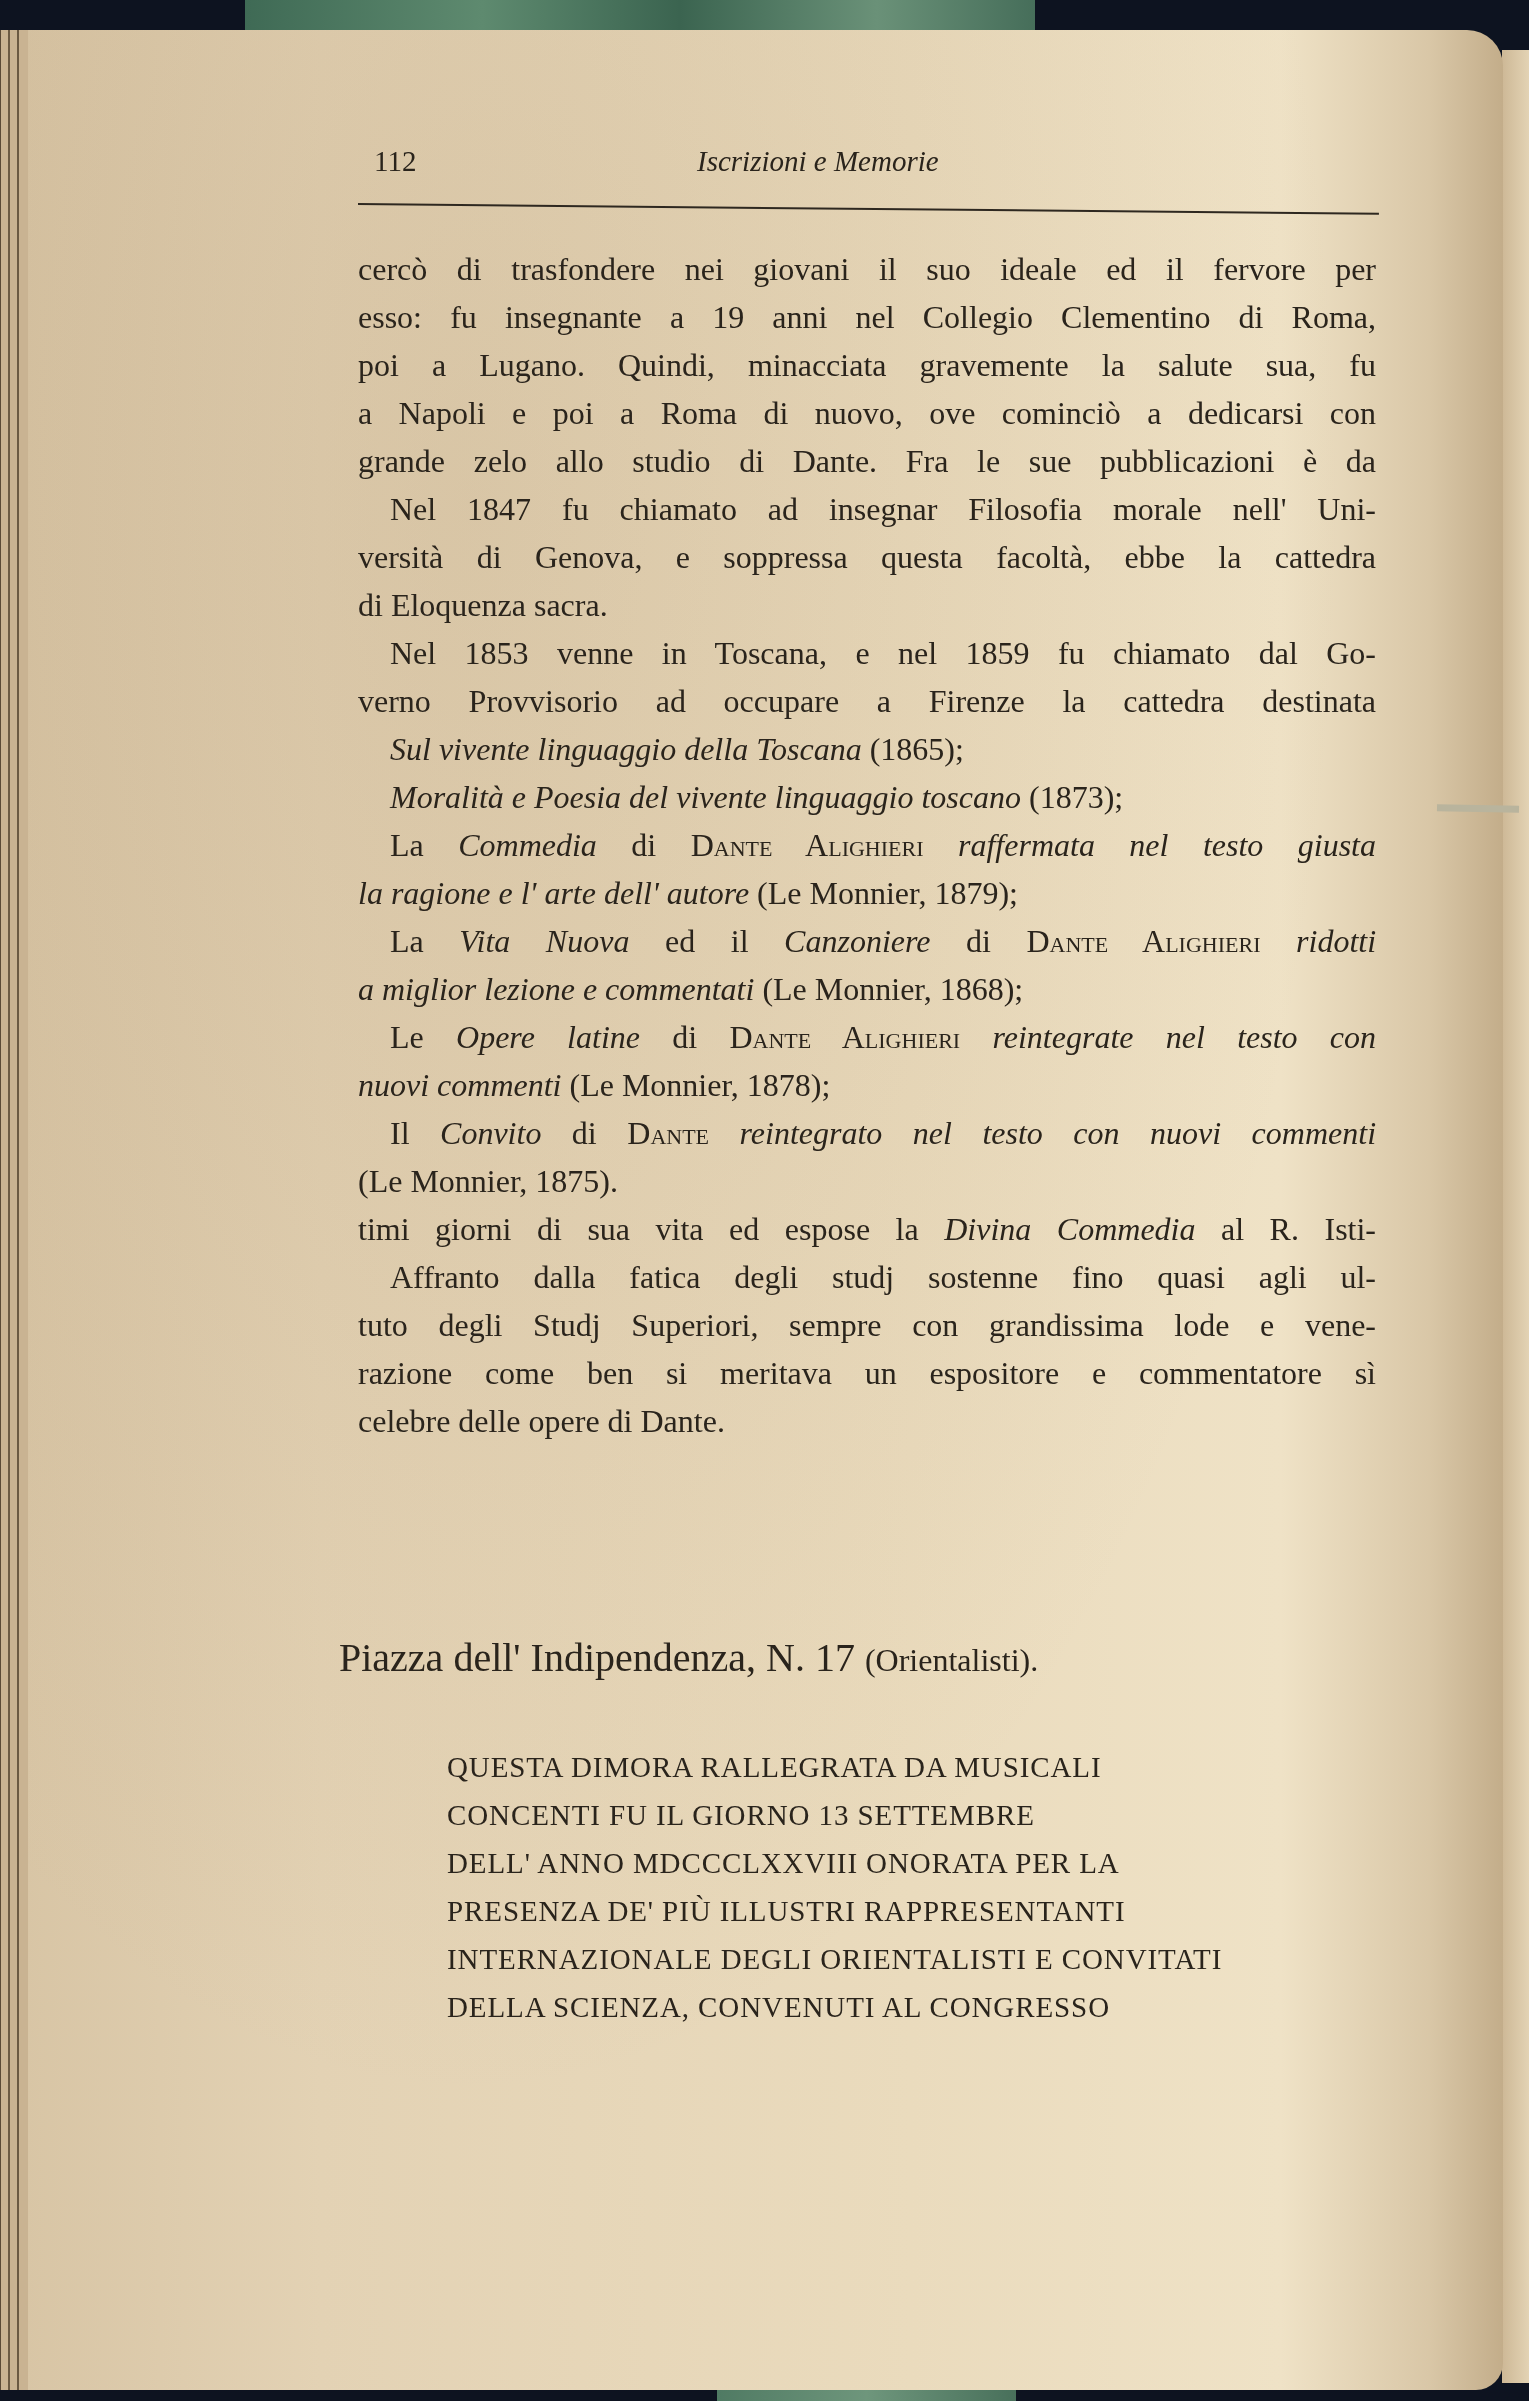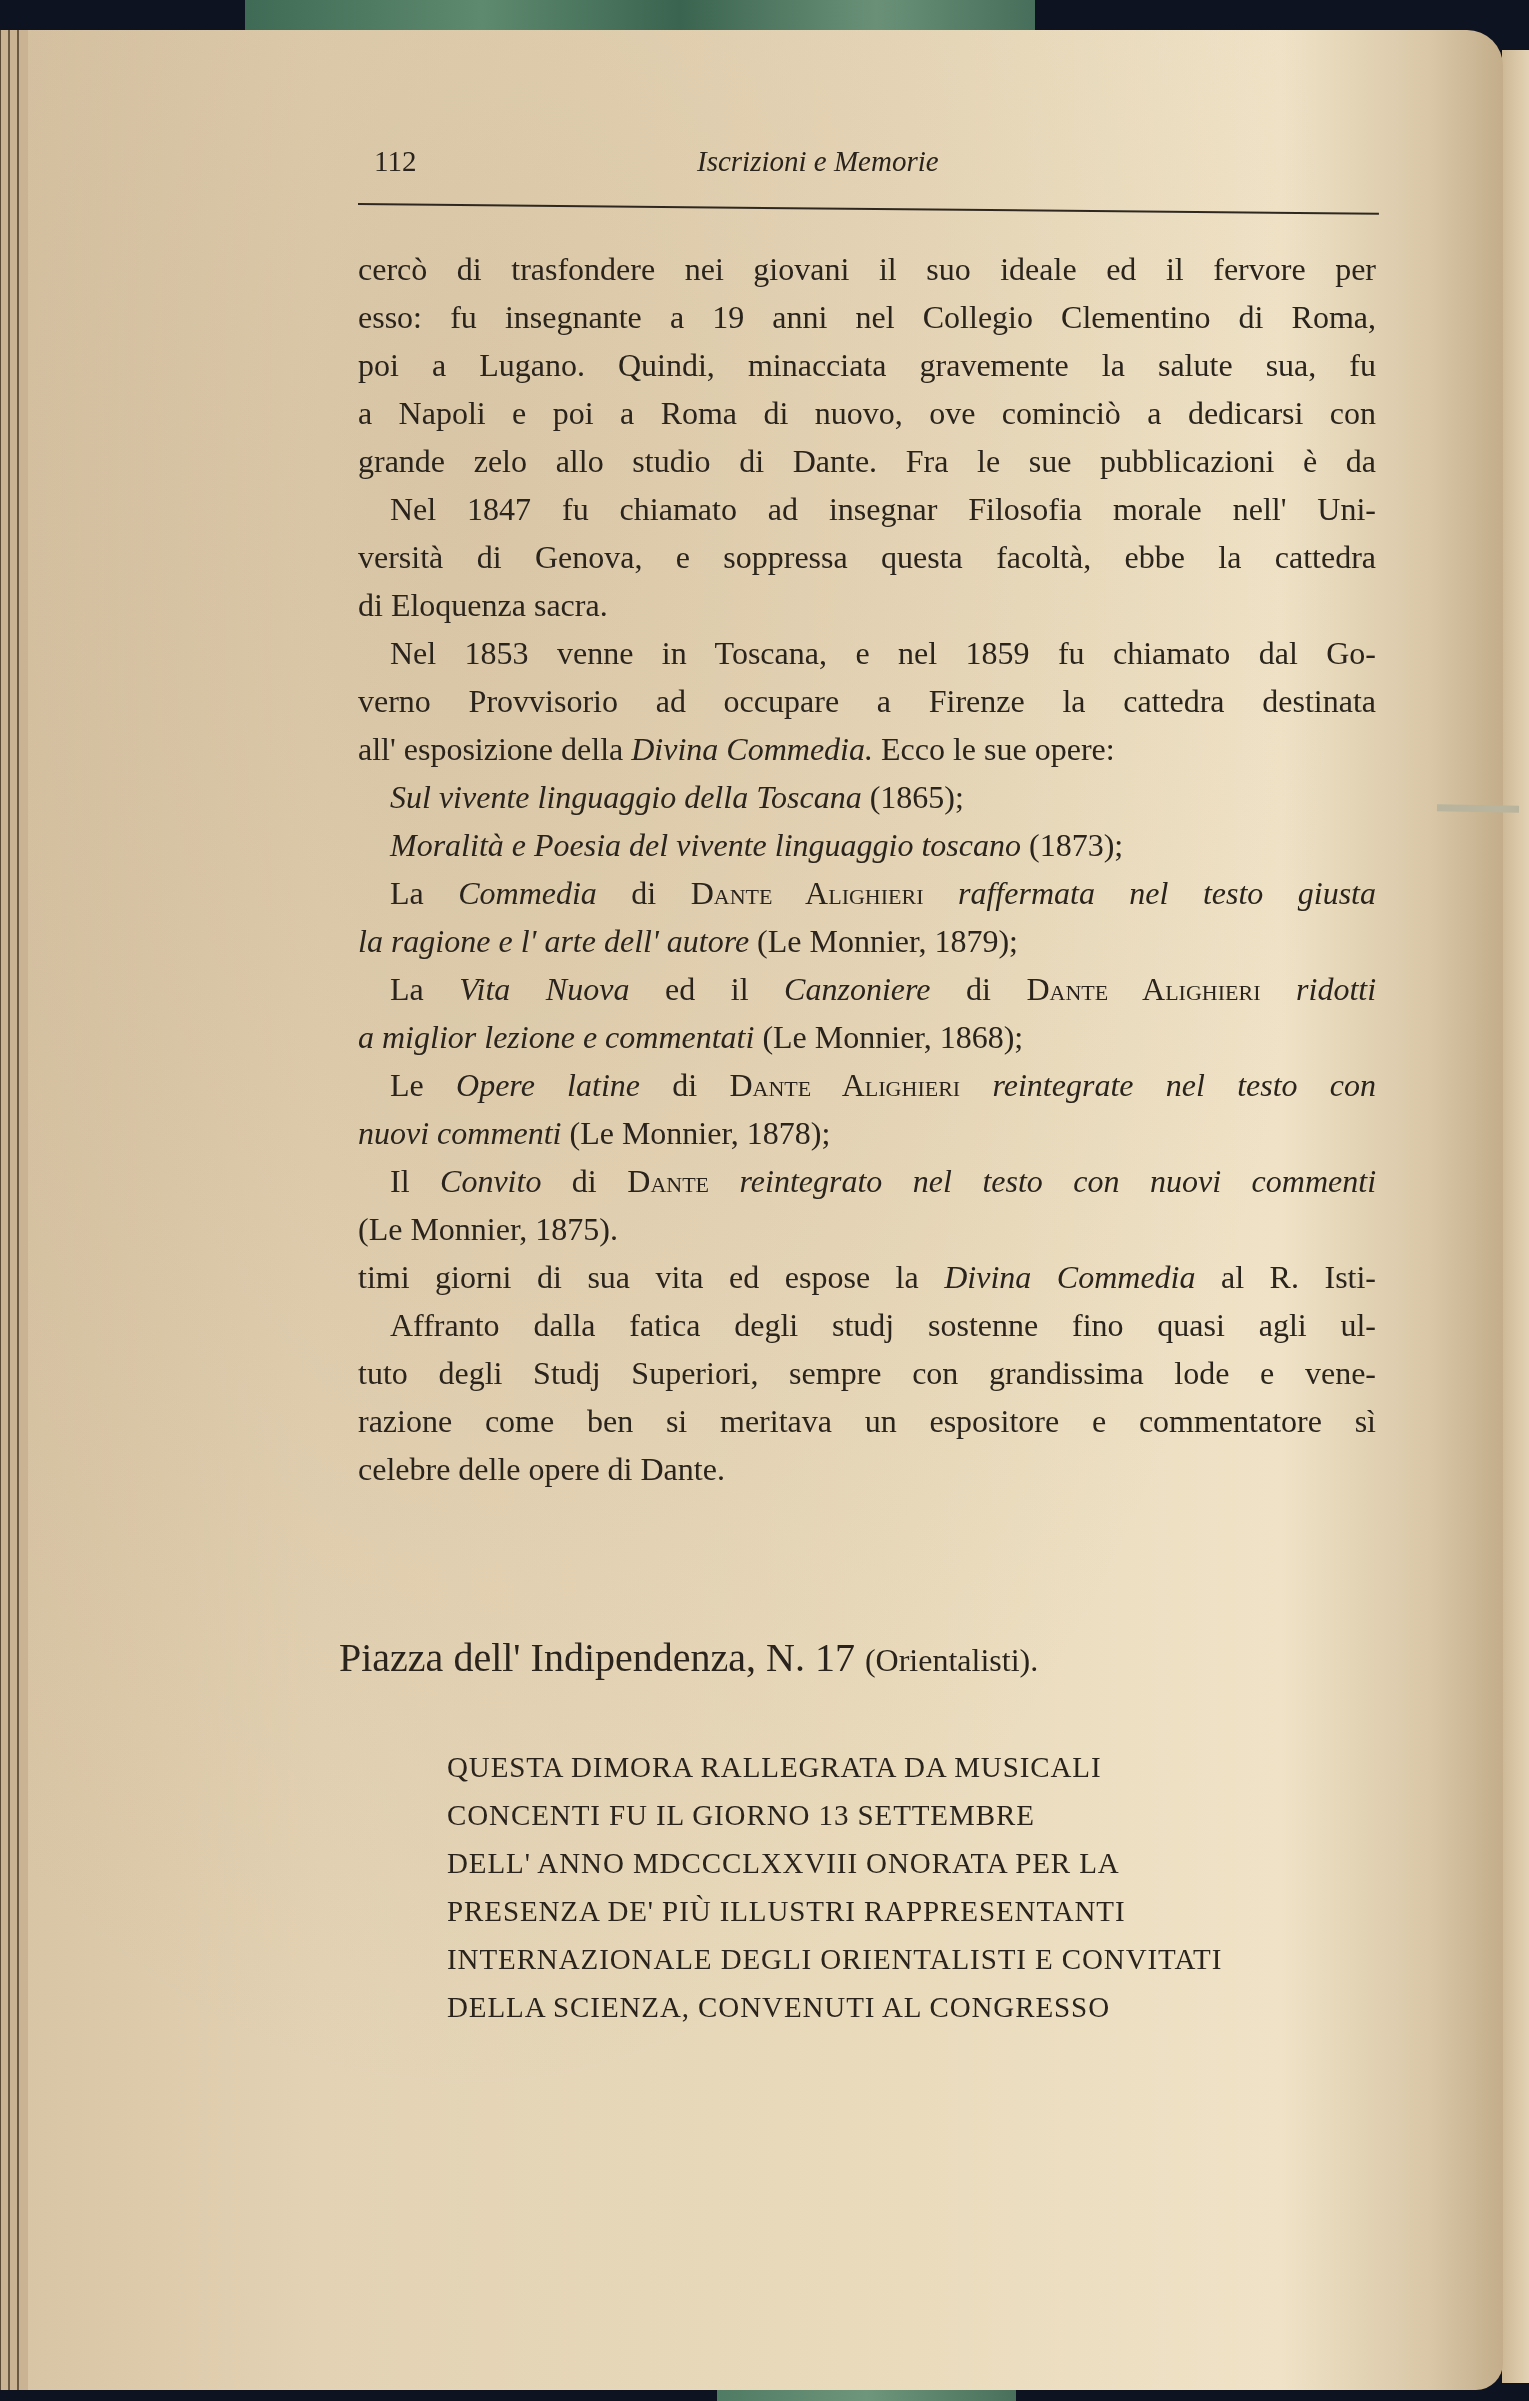--- a/index.html
+++ b/index.html
@@ -93,21 +93,20 @@
     <span class="line"><span>cercò di trasfondere nei giovani il suo ideale ed il fervore per</span></span>
     <span class="line"><span>esso: fu insegnante a 19 anni nel Collegio Clementino di Roma,</span></span>
     <span class="line"><span>poi a Lugano. Quindi, minacciata gravemente la salute sua, fu</span></span>
     <span class="line"><span>a Napoli e poi a Roma di nuovo, ove cominciò a dedicarsi con</span></span>
     <span class="line"><span>grande zelo allo studio di Dante. Fra le sue pubblicazioni è da</span></span>
     <span class="line indent"><span>Nel 1847 fu chiamato ad insegnar Filosofia morale nell' Uni-</span></span>
     <span class="line"><span>versità di Genova, e soppressa questa facoltà, ebbe la cattedra</span></span>
     <span class="line last"><span>di Eloquenza sacra.</span></span>
     <span class="line indent"><span>Nel 1853 venne in Toscana, e nel 1859 fu chiamato dal Go-</span></span>
     <span class="line"><span>verno Provvisorio ad occupare a Firenze la cattedra destinata</span></span>
-    <span class="line last"><span>all' esposizione della </span><span class="it">Divina Commedia.</span><span> Ecco le sue opere:</span></span>
     <span class="line indent last"><span class="it">Sul vivente linguaggio della Toscana</span><span> (1865);</span></span>
     <span class="line indent last"><span class="it">Moralità e Poesia del vivente linguaggio toscano</span><span> (1873);</span></span>
     <span class="line indent"><span>La </span><span class="it">Commedia</span><span> di </span><span class="sc">Dante Alighieri</span><span> </span><span class="it">raffermata nel testo giusta</span></span>
     <span class="line last"><span class="it">la ragione e l' arte dell' autore</span><span> (Le Monnier, 1879);</span></span>
     <span class="line indent"><span>La </span><span class="it">Vita Nuova</span><span> ed il </span><span class="it">Canzoniere</span><span> di </span><span class="sc">Dante Alighieri</span><span> </span><span class="it">ridotti</span></span>
     <span class="line last"><span class="it">a miglior lezione e commentati</span><span> (Le Monnier, 1868);</span></span>
     <span class="line indent"><span>Le </span><span class="it">Opere latine</span><span> di </span><span class="sc">Dante Alighieri</span><span> </span><span class="it">reintegrate nel testo con</span></span>
     <span class="line last"><span class="it">nuovi commenti</span><span> (Le Monnier, 1878);</span></span>
     <span class="line indent"><span>Il </span><span class="it">Convito</span><span> di </span><span class="sc">Dante</span><span> </span><span class="it">reintegrato nel testo con nuovi commenti</span></span>
     <span class="line last"><span>(Le Monnier, 1875).</span></span>

